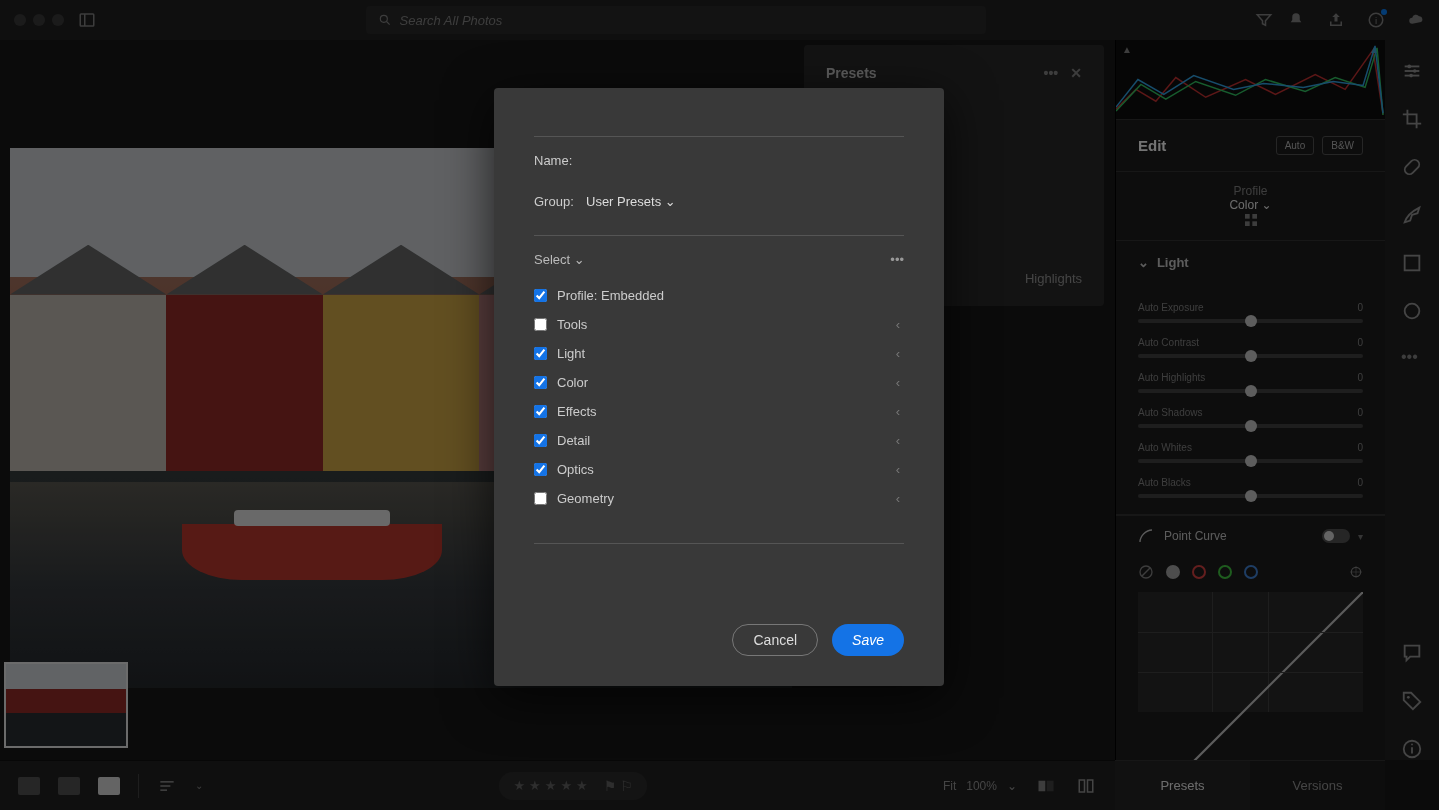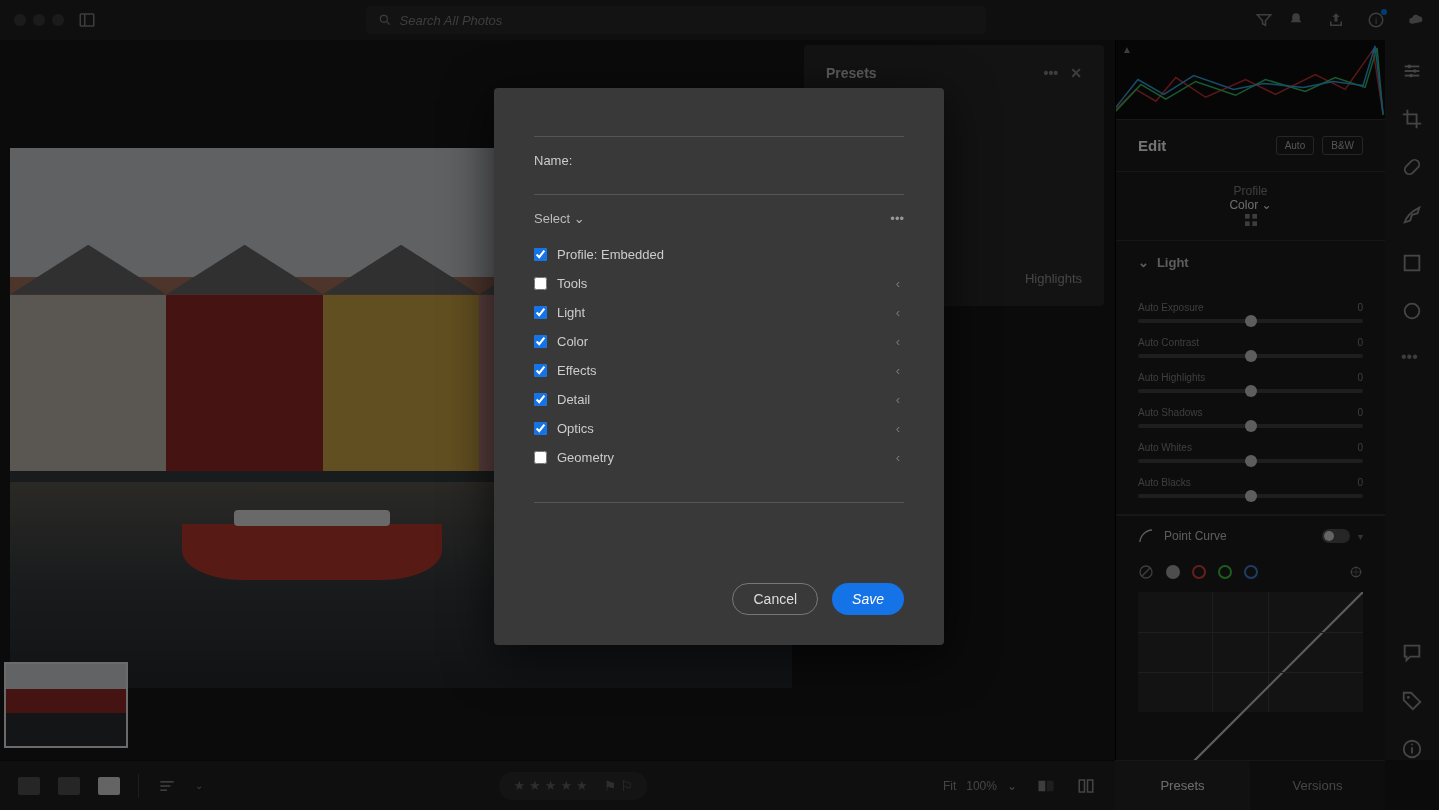--- a/index.html
+++ b/index.html
@@ -393,20 +393,26 @@
       </svg></div>
 </div>
 
 <div class="overlay"></div>
 
 <div class="modal">
   <hr>
   <div class="mrow">
     <label>Name:</label>
   </div>
+  <div class="mrow">
+    <label>Group:</label>
+    <span class="dd">
+      <span>User Presets</span> <span>⌄</span>
+    </span>
+  </div>
   <hr>
   <div class="sel-row">
     <span>
       <span>Select</span> <span>⌄</span>
     </span>
     <span style="color:#999">•••</span>
   </div>
   <div id="opts">
       <div class="check-row">
       <input type="checkbox" checked="" style="">

